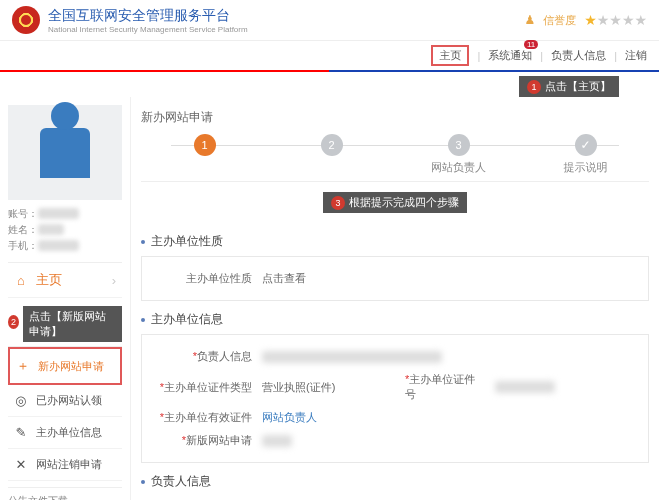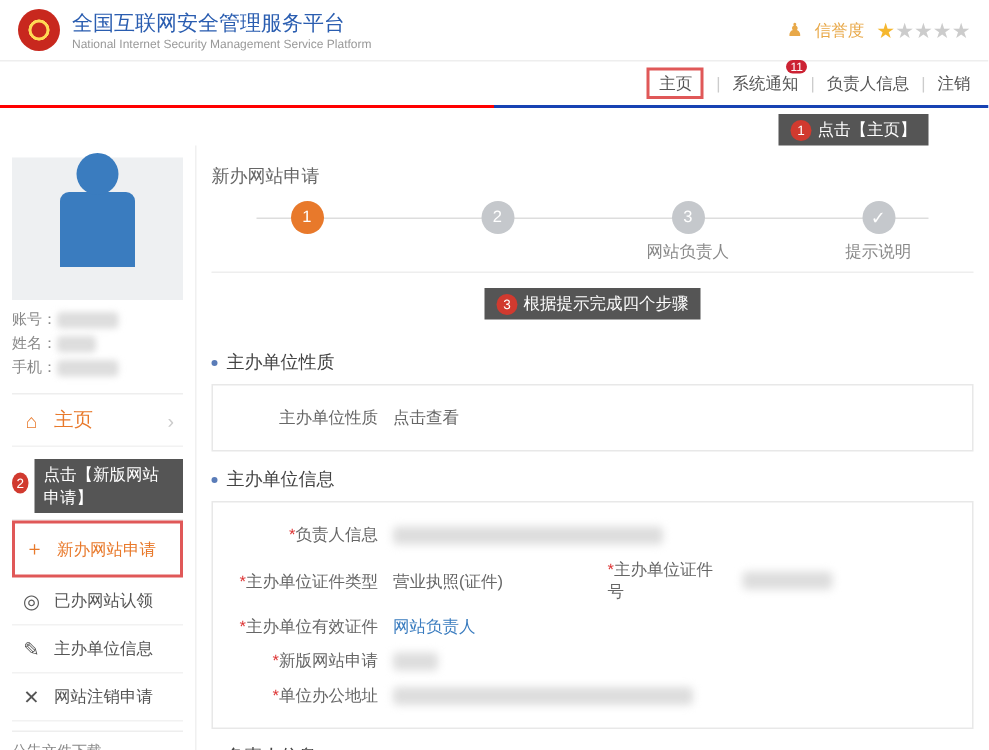--- a/index.html
+++ b/index.html
@@ -180,24 +180,18 @@
           <div class="val">
             <span class="link">网站负责人</span>
           </div>
         </div>
       <div class="form-row">
           <div class="lbl"><span class="req">*</span><span>新版网站申请</span></div>
           <div class="val">
             <span class="blurv" style="min-width:30px"></span>
           </div>
         </div>
-      <div class="form-row">
-          <div class="lbl"><span class="req">*</span><span>单位办公地址</span></div>
-          <div class="val">
-            <span class="blurv" style="min-width:200px"></span>
-          </div>
-        </div>
     </div>
 
     <div class="panel-title">负责人信息</div>
 
   </div>
 </div>
 
 </body></html>

